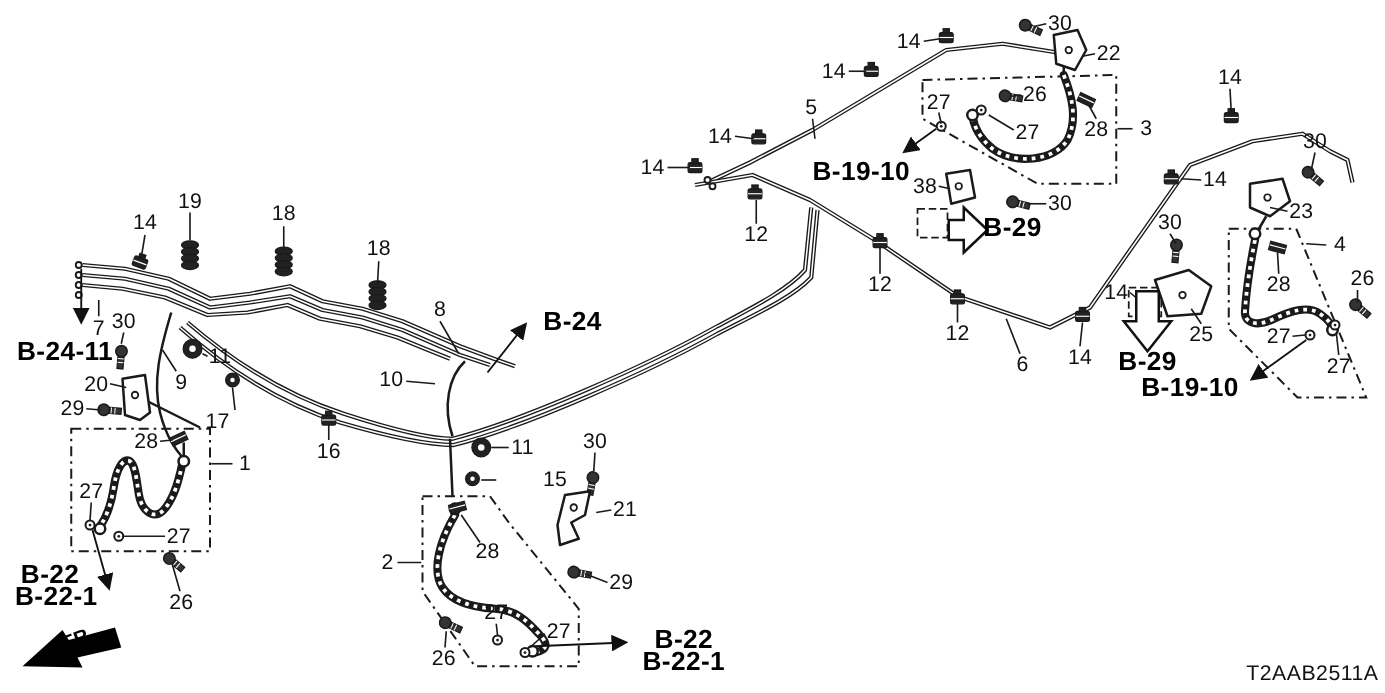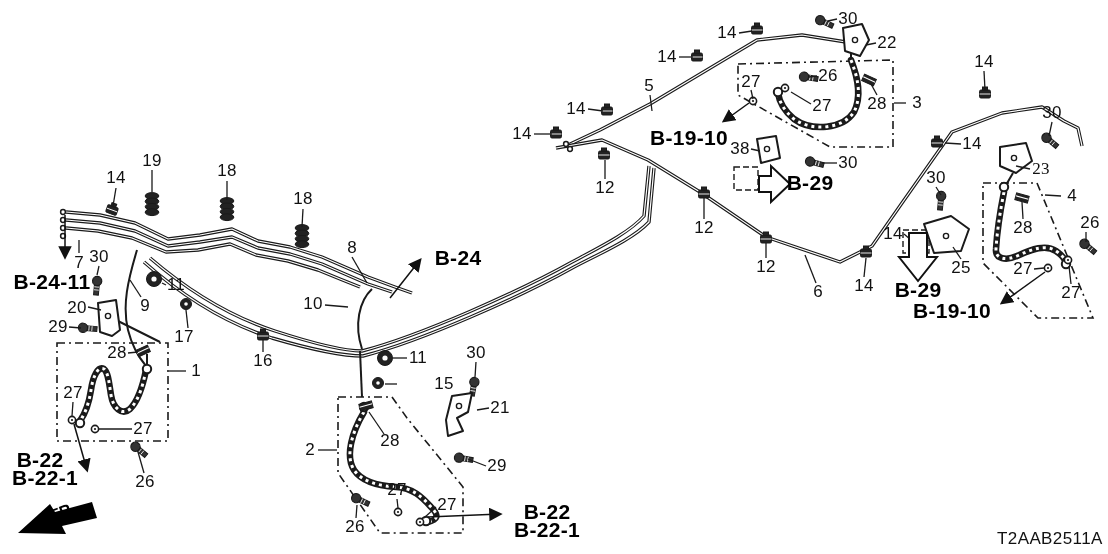--- a/index.html
+++ b/index.html
@@ -398,21 +398,21 @@
 <div class="callout" style="left: 116px; top: 178px;">14</div>
     <div class="callout" style="left: 152px; top: 161px;">19</div>
     <div class="callout" style="left: 227px; top: 171px;">18</div>
     <div class="callout" style="left: 303px; top: 199px;">18</div>
     <div class="callout" style="left: 79px; top: 263px;">7</div>
     <div class="callout" style="left: 99px; top: 257px;">30</div>
     <div class="callout" style="left: 77px; top: 308px;">20</div>
     <div class="callout" style="left: 58px; top: 327px;">29</div>
     <div class="callout" style="left: 176px; top: 285px;">11</div>
     <div class="callout" style="left: 145px; top: 306px;">9</div>
-    <div class="callout" style="left: 184px; top: 337px;">17</div>
+    <div class="callout" style="left: 174px; top: 337px;">17</div>
     <div class="callout" style="left: 117px; top: 353px;">28</div>
     <div class="callout" style="left: 196px; top: 371px;">1</div>
     <div class="callout" style="left: 73px; top: 393px;">27</div>
     <div class="callout" style="left: 143px; top: 429px;">27</div>
     <div class="callout" style="left: 145px; top: 482px;">26</div>
     <div class="callout" style="left: 352px; top: 248px;">8</div>
     <div class="callout" style="left: 313px; top: 304px;">10</div>
     <div class="callout" style="left: 263px; top: 361px;">16</div>
     <div class="callout" style="left: 418px; top: 358px;">11</div>
     <div class="callout" style="left: 408px; top: 384px; margin-left: 36px;">15</div>
@@ -439,21 +439,21 @@
     <div class="callout" style="left: 828px; top: 76px;">26</div>
     <div class="callout" style="left: 822px; top: 106px;">27</div>
     <div class="callout" style="left: 877px; top: 104px;">28</div>
     <div class="callout" style="left: 917px; top: 103px;">3</div>
     <div class="callout" style="left: 848px; top: 163px;">30</div>
     <div class="callout" style="left: 818px; top: 292px;">6</div>
     <div class="callout" style="left: 864px; top: 286px;">14</div>
     <div class="callout" style="left: 984px; top: 62px;">14</div>
     <div class="callout" style="left: 1052px; top: 113px;">30</div>
     <div class="callout" style="left: 972px; top: 144px;">14</div>
-    <div class="callout" style="left: 1041px; top: 169px; font-family: Liberation Serif, serif;">23</div>
+    <div class="callout" style="left: 1041px; top: 169px;">23</div>
     <div class="callout" style="left: 936px; top: 178px;">30</div>
     <div class="callout" style="left: 1072px; top: 196px;">4</div>
     <div class="callout" style="left: 1023px; top: 228px;">28</div>
     <div class="callout" style="left: 1090px; top: 223px;">26</div>
     <div class="callout" style="left: 893px; top: 234px;">14</div>
     <div class="callout" style="left: 961px; top: 268px;">25</div>
     <div class="callout" style="left: 1023px; top: 269px;">27</div>
     <div class="callout" style="left: 1071px; top: 293px;">27</div>
     <div class="ref" style="left: 52px; top: 282px;">B-24-11</div>
     <div class="ref" style="left: 40px; top: 460px;">B-22</div>

